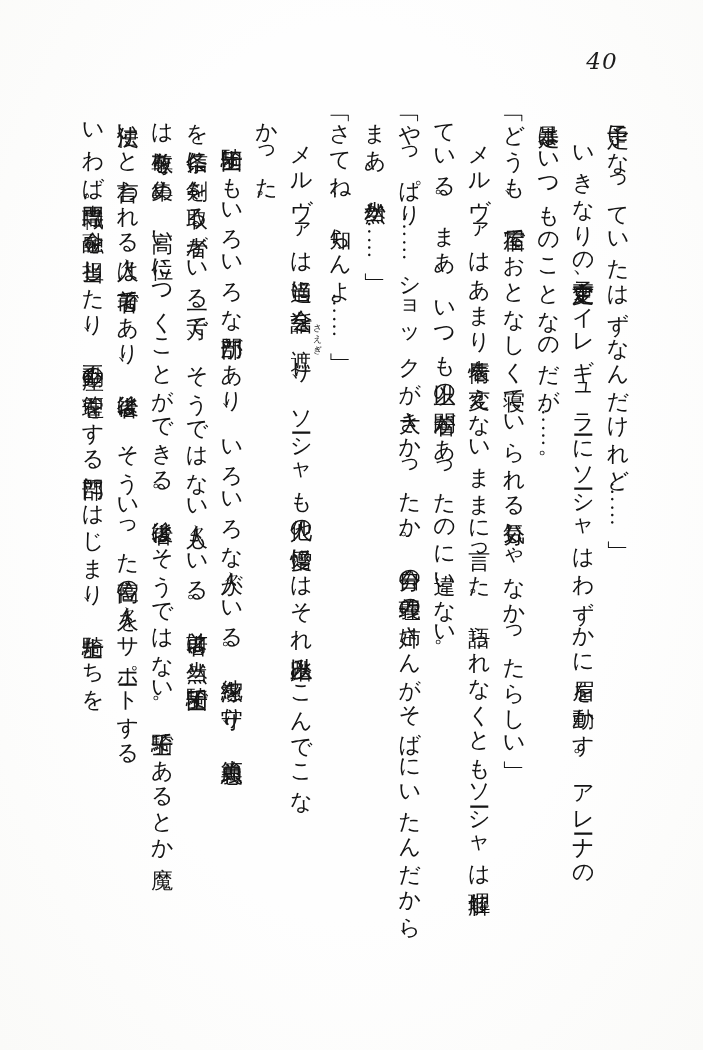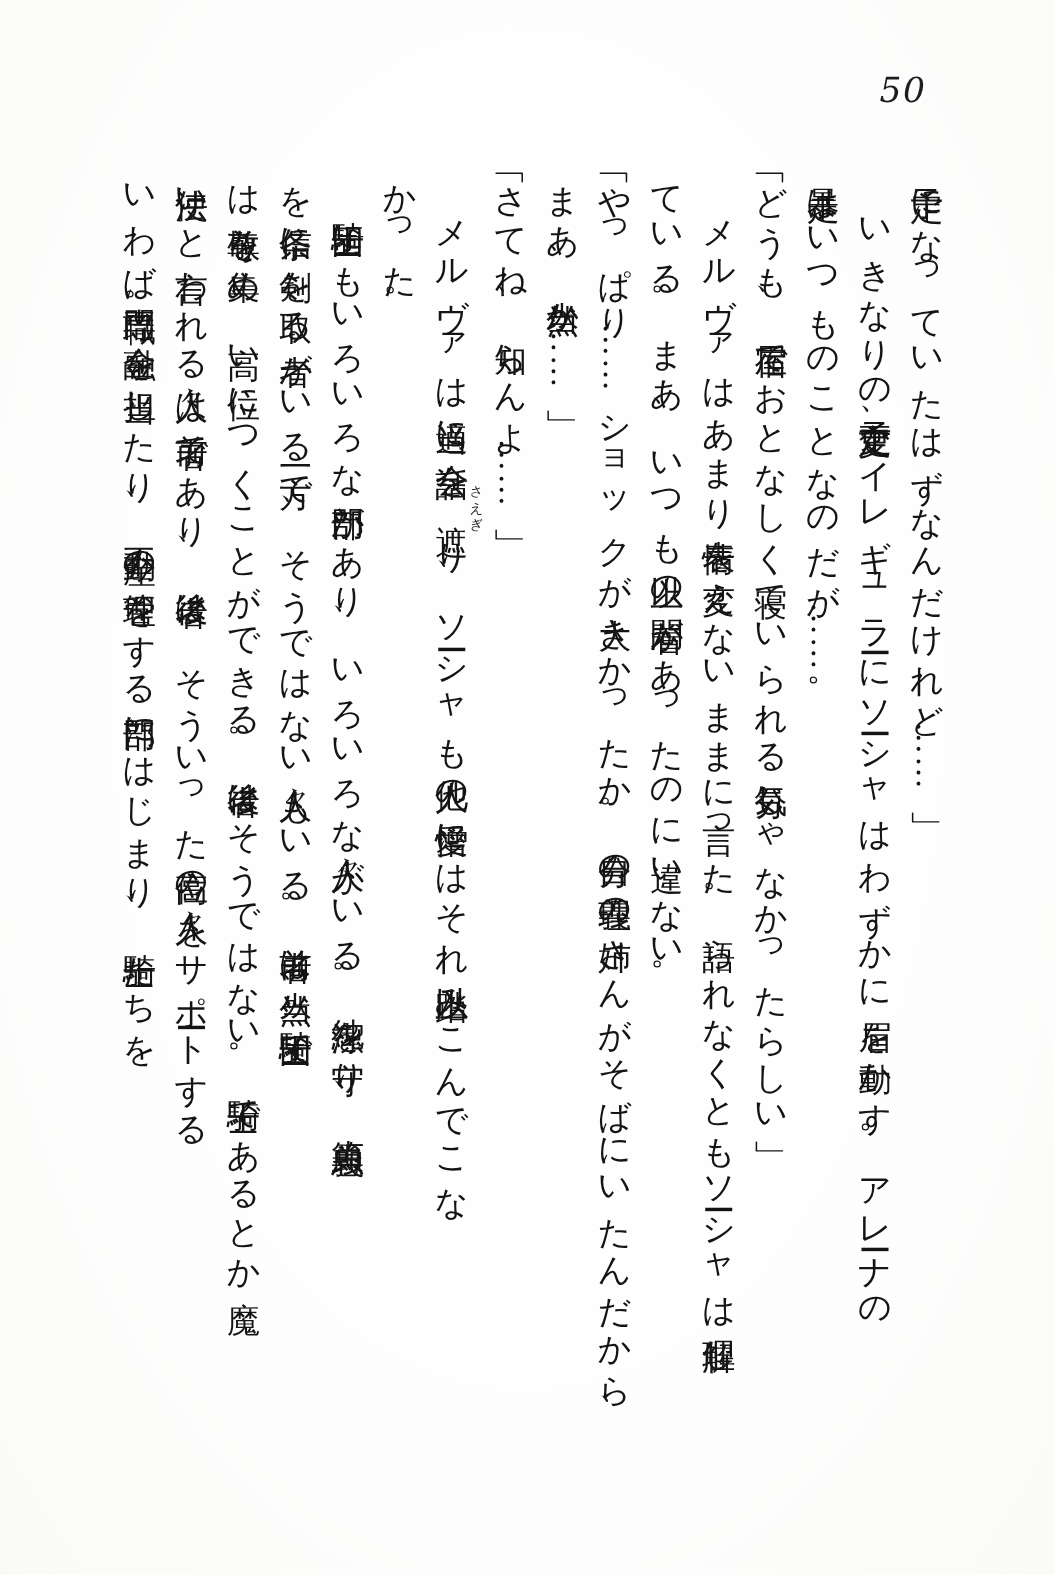--- a/index.html
+++ b/index.html
@@ -59,21 +59,21 @@
     font-size: 9px;
     letter-spacing: 0.5px;
     line-height: 1;
     color: #2a2a2a;
   }
 </style>
 </head>
 <body>
 
 <div class="page">
-  <div class="page-number">50</div>
+  <div class="page-number">40</div>
   <div class="text-block">
       <div class="tline">予定になっていたはずなんだけれど……」</div>
       <div class="tline indent">いきなりの予定変更、イレギュラーにソーシャはわずかに眉を動かす。アレーナの</div>
       <div class="tline">暴走はいつものことなのだが……。</div>
       <div class="tline">「どうも、宿屋でおとなしく寝ていられる気分じゃなかったらしい」</div>
       <div class="tline indent">メルヴァはあまり表情を変えないままに言った。語られなくともソーシャは理解し</div>
       <div class="tline">ている。まあ、いつも以上の悶着があったのに違いない。</div>
       <div class="tline">「やっぱり……ショックが大きかったか。自分の義理の姉さんがそばにいたんだから、</div>
       <div class="tline">まあ、当然か……」</div>
       <div class="tline">「さてね、知らんよ……」</div>

